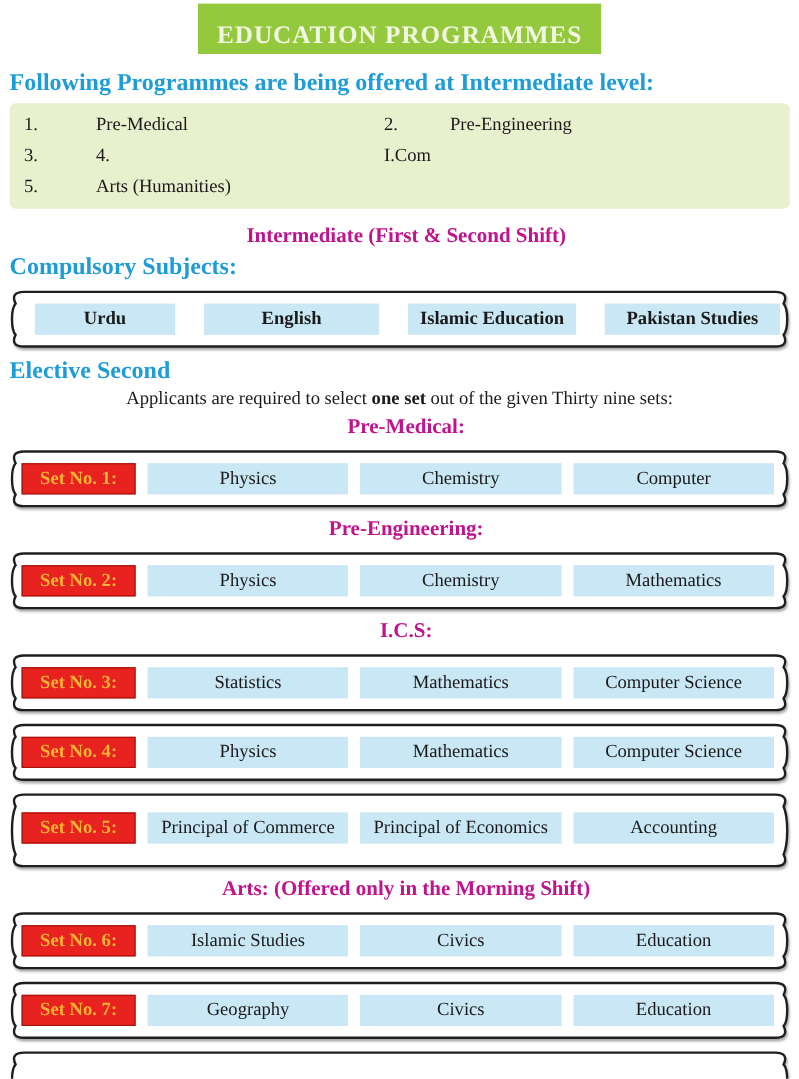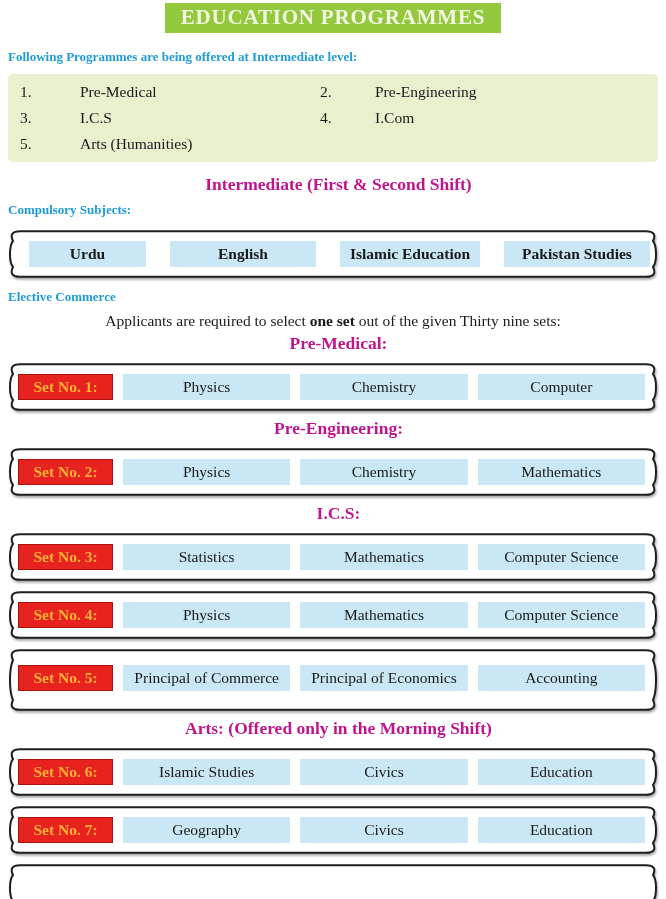--- a/index.html
+++ b/index.html
@@ -3,24 +3,24 @@
 <meta charset="utf-8">
 <style>
   html,body{margin:0;padding:0;}
   body{
     width:666px;height:899px;overflow:hidden;background:#fff;
     font-family:"Liberation Serif","DejaVu Serif",serif;color:#1a1a1a;position:relative;
   }
   .banner{
     width:fit-content;margin:3px auto 0;background:var(--banner-green);
     color:var(--banner-text);font-size:21px;font-weight:bold;letter-spacing:.8px;
-    padding:3px 16px 5px;line-height:22px;
+    padding:15px 16px 5px;line-height:22px;
   }
   .h-blue{
-    color:var(--heading-blue);font-weight:bold;font-size:13px;line-height:22px;
+    color:var(--heading-blue);font-weight:bold;font-size:20px;line-height:22px;
     margin:13px 0 0 8px;
   }
   .prog-list{
     margin:6px 8px 0;background:var(--list-green);border-radius:5px;
     padding:5px 8px 5px 12px;
   }
   .prog-row{
     display:grid;grid-template-columns:60px 240px 55px 1fr;
     align-items:center;height:26px;font-size:15.5px;
   }
@@ -69,21 +69,20 @@
 
   <div class="prog-list" id="progList">
       <div class="prog-row">
         <span>1.</span>
         <span>Pre-Medical</span>
         <span>2.</span>
         <span>Pre-Engineering</span>
       </div>
       <div class="prog-row">
         <span>3.</span>
-        <span>I.C.S</span>
         <span>4.</span>
         <span>I.Com</span>
       </div>
       <div class="prog-row">
         <span>5.</span>
         <span>Arts (Humanities)</span>
       </div>
     </div>
 
   <div class="h-magenta center shift-h">Intermediate (First &amp; Second Shift)</div>
@@ -95,21 +94,21 @@
         <path d="M 12,2.2 L 638,2.2 C 646,2.2 648,6 645,12 C 649,16.5 649,33.5 645,38 C 648,44 646,47.8 638,47.8 L 12,47.8 C 4,47.8 2,44 5,38 C 1,33.5 1,16.5 5,12 C 2,6 4,2.2 12,2.2 Z" fill="#ffffff" stroke="#1F1F1F" stroke-width="2"></path>
       </svg>
     <div class="comp-grid" id="compChips">
         <div class="chip bold">Urdu</div>
         <div class="chip bold">English</div>
         <div class="chip bold">Islamic Education</div>
         <div class="chip bold">Pakistan Studies</div>
       </div>
   </div>
 
-  <div class="h-blue elective-h">Elective Commerce</div>
+  <div class="h-blue elective-h">Elective Second</div>
 
   <div class="instruction"><span>Applicants are required to select </span><b>one set</b><span> out of the given Thirty nine sets:</span></div>
 
   <div id="sections">
       <section>
         <div class="h-magenta center sec-h">Pre-Medical:</div>
         <div class="frame set-frame">
           <svg viewBox="0 0 650 50" preserveAspectRatio="none" class="frame-svg">
             <path d="M 12,2.2 L 638,2.2 C 646,2.2 648,6 645,12 C 649,16.5 649,33.5 645,38 C 648,44 646,47.8 638,47.8 L 12,47.8 C 4,47.8 2,44 5,38 C 1,33.5 1,16.5 5,12 C 2,6 4,2.2 12,2.2 Z" fill="#ffffff" stroke="#1F1F1F" stroke-width="2"></path>
           </svg>

